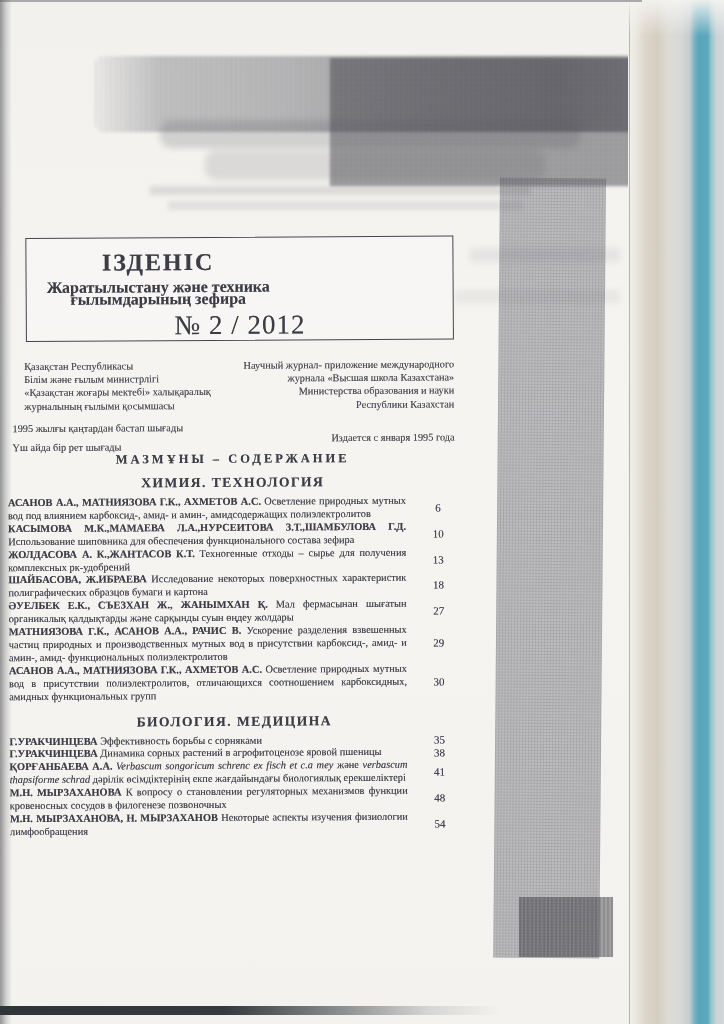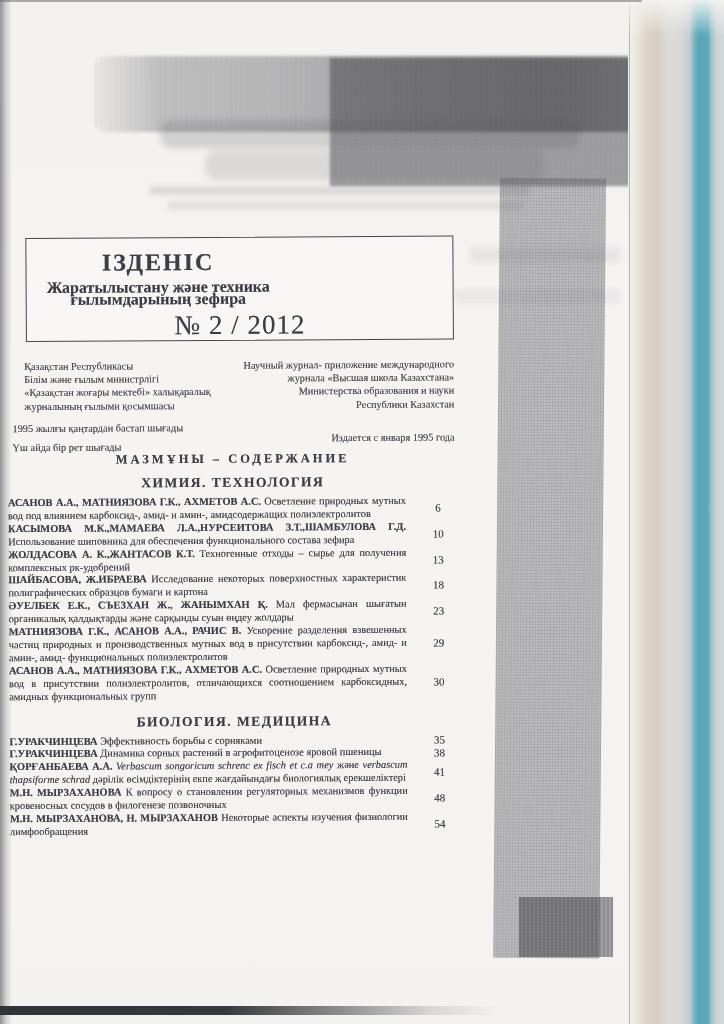--- a/index.html
+++ b/index.html
@@ -157,21 +157,21 @@
           <div class="entry">
             <div class="entry-text"><span class="entry-authors">ЖОЛДАСОВА А. К.,ЖАНТАСОВ К.Т. </span><span>Техногенные отходы – сырье для получения комплексных рк-удобрений</span></div>
             <div class="entry-page">13</div>
           </div>
           <div class="entry">
             <div class="entry-text"><span class="entry-authors">ШАЙБАСОВА, Ж.ИБРАЕВА </span><span>Исследование некоторых поверхностных характеристик полиграфических образцов бумаги и картона</span></div>
             <div class="entry-page">18</div>
           </div>
           <div class="entry">
             <div class="entry-text"><span class="entry-authors">ӘУЕЛБЕК Е.К., СЪЕЗХАН Ж., ЖАНЫМХАН Қ. </span><span>Мал фермасынан шығатын органикалық қалдықтарды және сарқынды суын өңдеу жолдары</span></div>
-            <div class="entry-page">23</div>
+            <div class="entry-page">27</div>
           </div>
           <div class="entry">
             <div class="entry-text"><span class="entry-authors">МАТНИЯЗОВА Г.К., АСАНОВ А.А., РАЧИС В. </span><span>Ускорение разделения взвешенных частиц природных и производственных мутных вод в присутствии карбоксид-, амид- и амин-, амид- функциональных полиэлектролитов</span></div>
             <div class="entry-page">29</div>
           </div>
           <div class="entry">
             <div class="entry-text"><span class="entry-authors">АСАНОВ А.А., МАТНИЯЗОВА Г.К., АХМЕТОВ А.С. </span><span>Осветление природных мутных вод в присутствии полиэлектролитов, отличающихся соотношением карбоксидных, амидных функциональных групп</span></div>
             <div class="entry-page">30</div>
           </div>
         </div>

